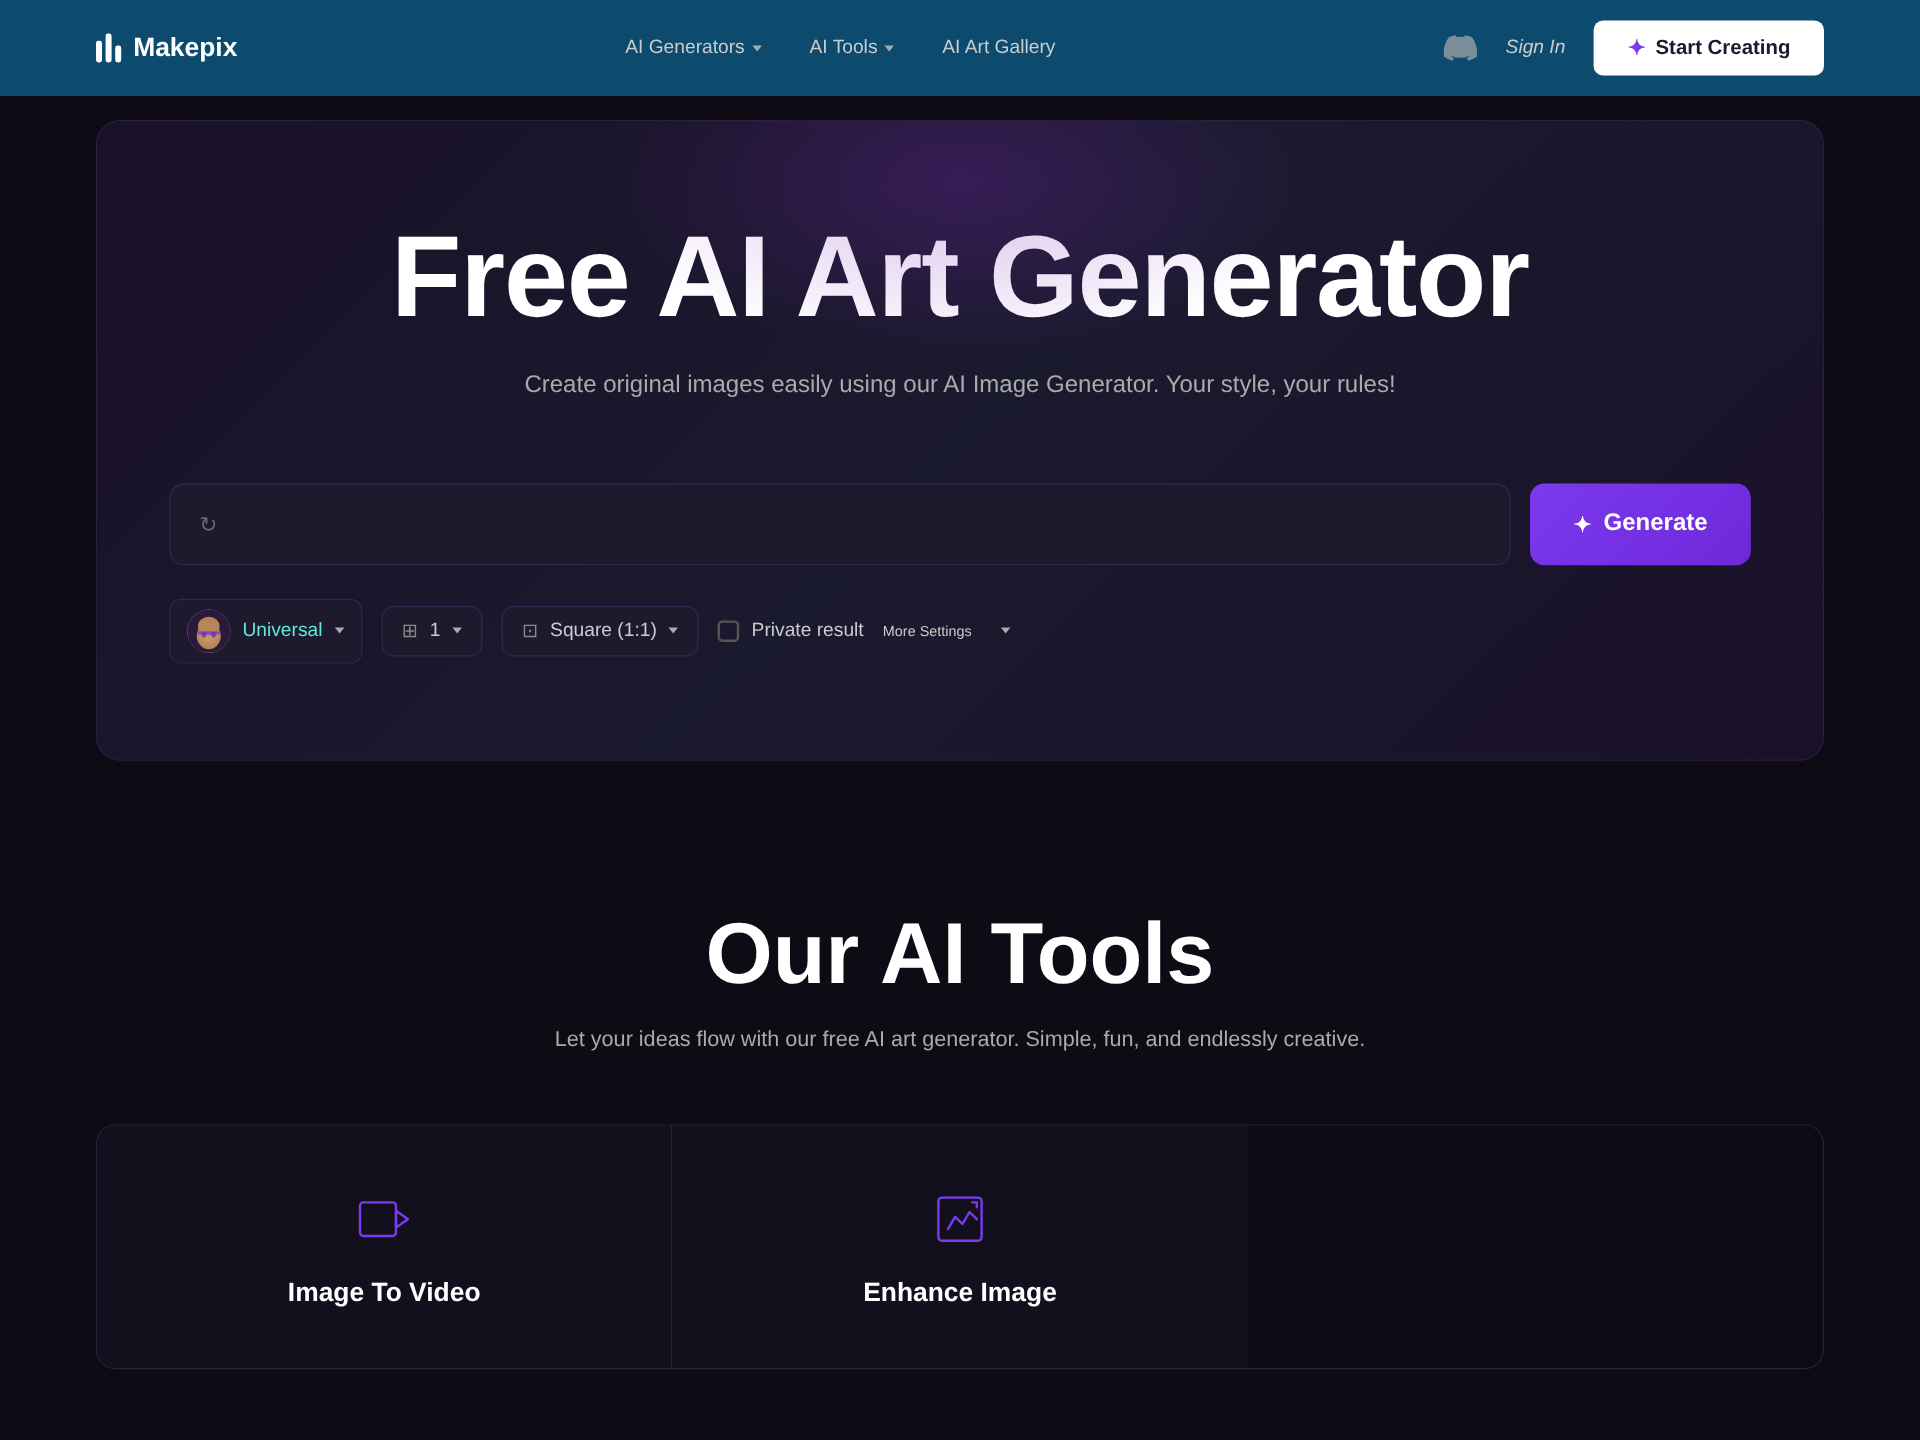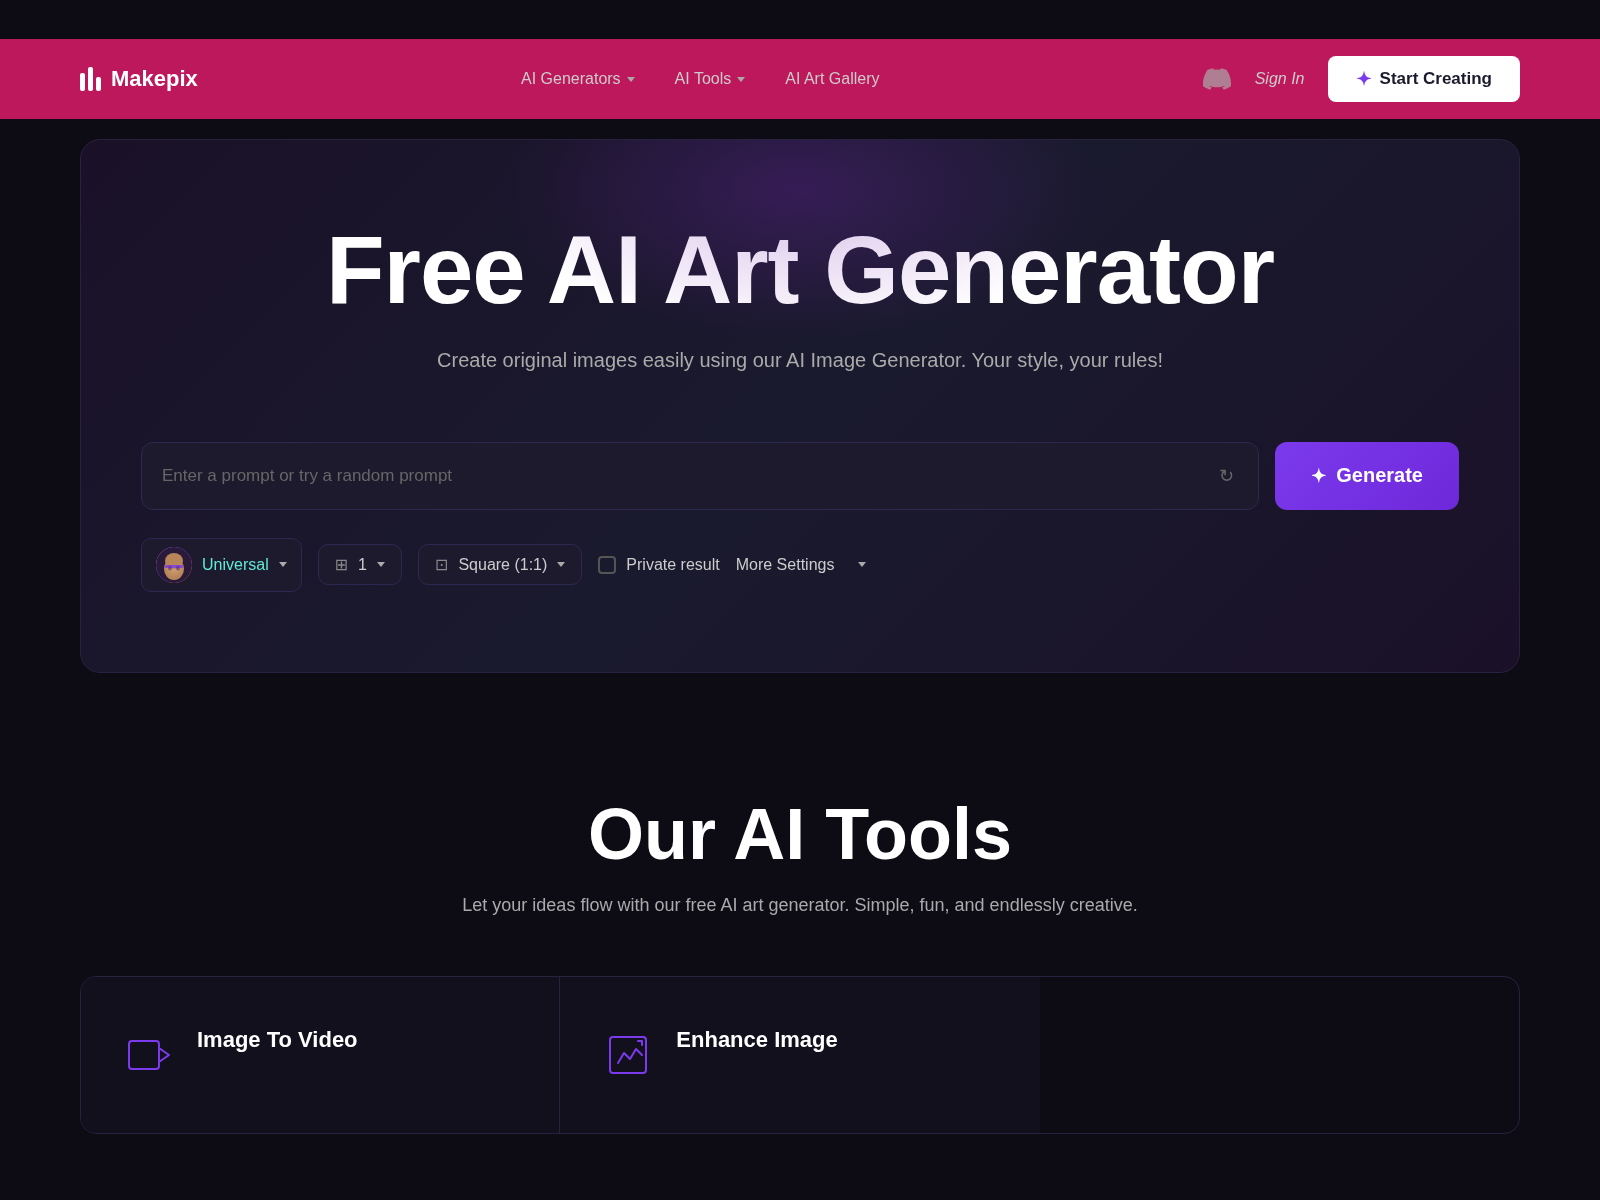--- a/index.html
+++ b/index.html
@@ -17,24 +17,23 @@
       overflow-x: hidden;
     }
 
     
     nav {
       display: flex;
       align-items: center;
       justify-content: space-between;
       padding: 0 80px;
       height: 80px;
-      background: #be185d;
+      background: #0c4a6e;
       position: relative;
       z-index: 10;
-      margin-top: 39px;
     }
 
     .nav-logo {
       display: flex;
       align-items: center;
       gap: 10px;
       font-size: 22px;
       font-weight: 700;
       color: #fff;
     }
@@ -292,21 +291,21 @@
     .private-label {
       font-size: 16px;
       color: #ccc;
     }
 
     .more-settings {
       display: flex;
       align-items: center;
       gap: 24px;
       cursor: pointer;
-      font-size: 16px;
+      font-size: 12px;
       color: #ccc;
     }
 
     
     .tools-section {
       padding: 60px 80px 40px;
       text-align: center;
     }
 
     .tools-title {
@@ -328,21 +327,22 @@
       border: 1px solid #2a2040;
       border-radius: 16px;
       overflow: hidden;
     }
 
     .tool-card {
       background: #13101e;
       border-right: 1px solid #2a2040;
       padding: 50px 40px 50px;
       display: flex;
-      flex-direction: row;
+      flex-direction: column;
+      align-items: center;
       gap: 20px;
       cursor: pointer;
     }
 
     .tool-card:last-child { border-right: none; }
 
     .tool-icon-wrapper {
       width: 56px;
       height: 56px;
       display: flex;
@@ -404,21 +404,20 @@
     </button>
   </div>
 </nav>
 
 <section class="hero-section">
   <h1 class="hero-title">Free AI Art Generator</h1>
   <p class="hero-subtitle">Create original images easily using our AI Image Generator. Your style, your rules!</p>
 
   <div class="prompt-bar">
     <div class="prompt-input-wrapper">
-      <input class="prompt-input" type="text" placeholder="Enter a prompt or try a random prompt" style="">
       <span class="refresh-icon">↻</span>
     </div>
     <button class="generate-btn">
       <span style="font-size:18px">✦</span>
       <span>Generate</span>
     </button>
   </div>
 
   <div class="controls-row">
     <div class="model-selector">

